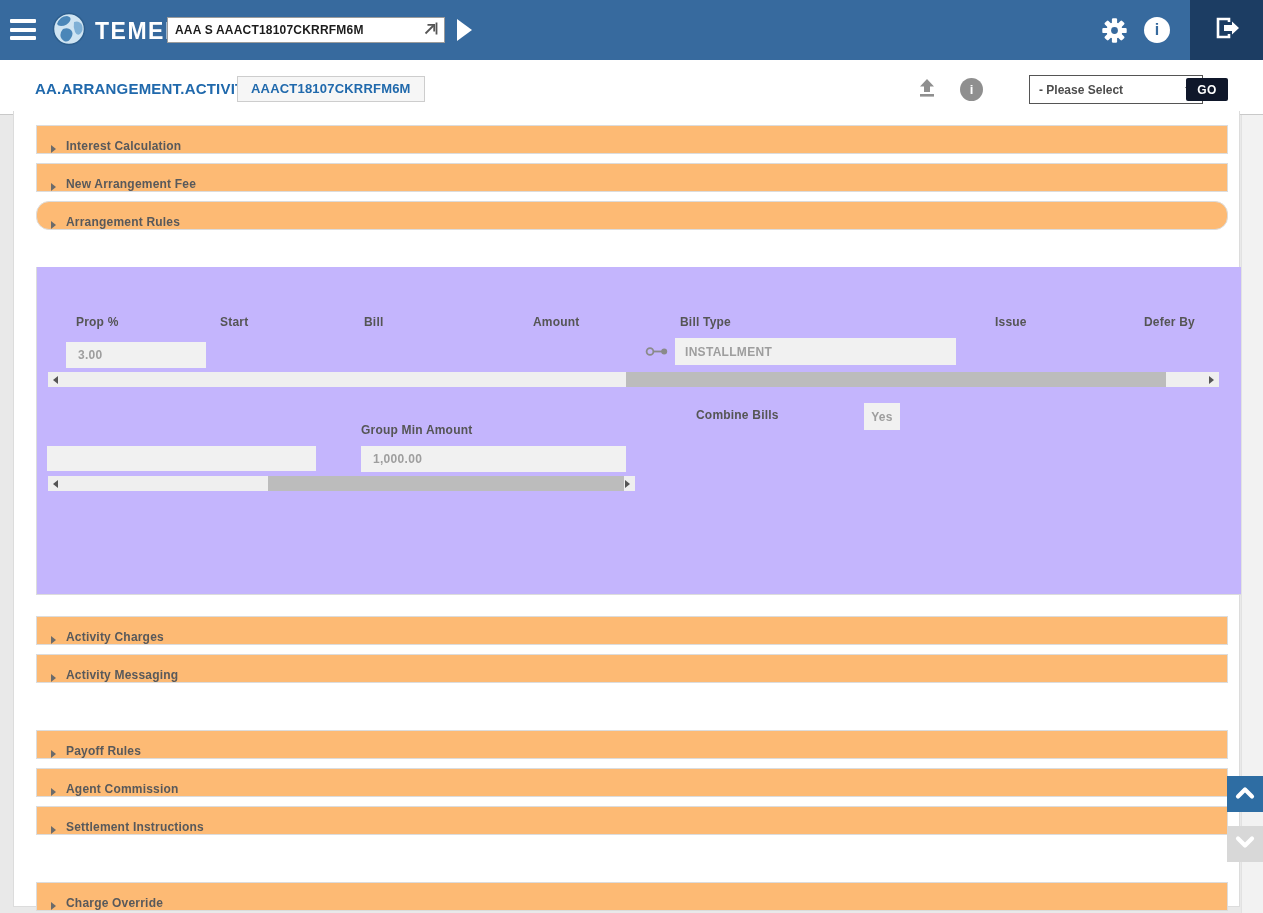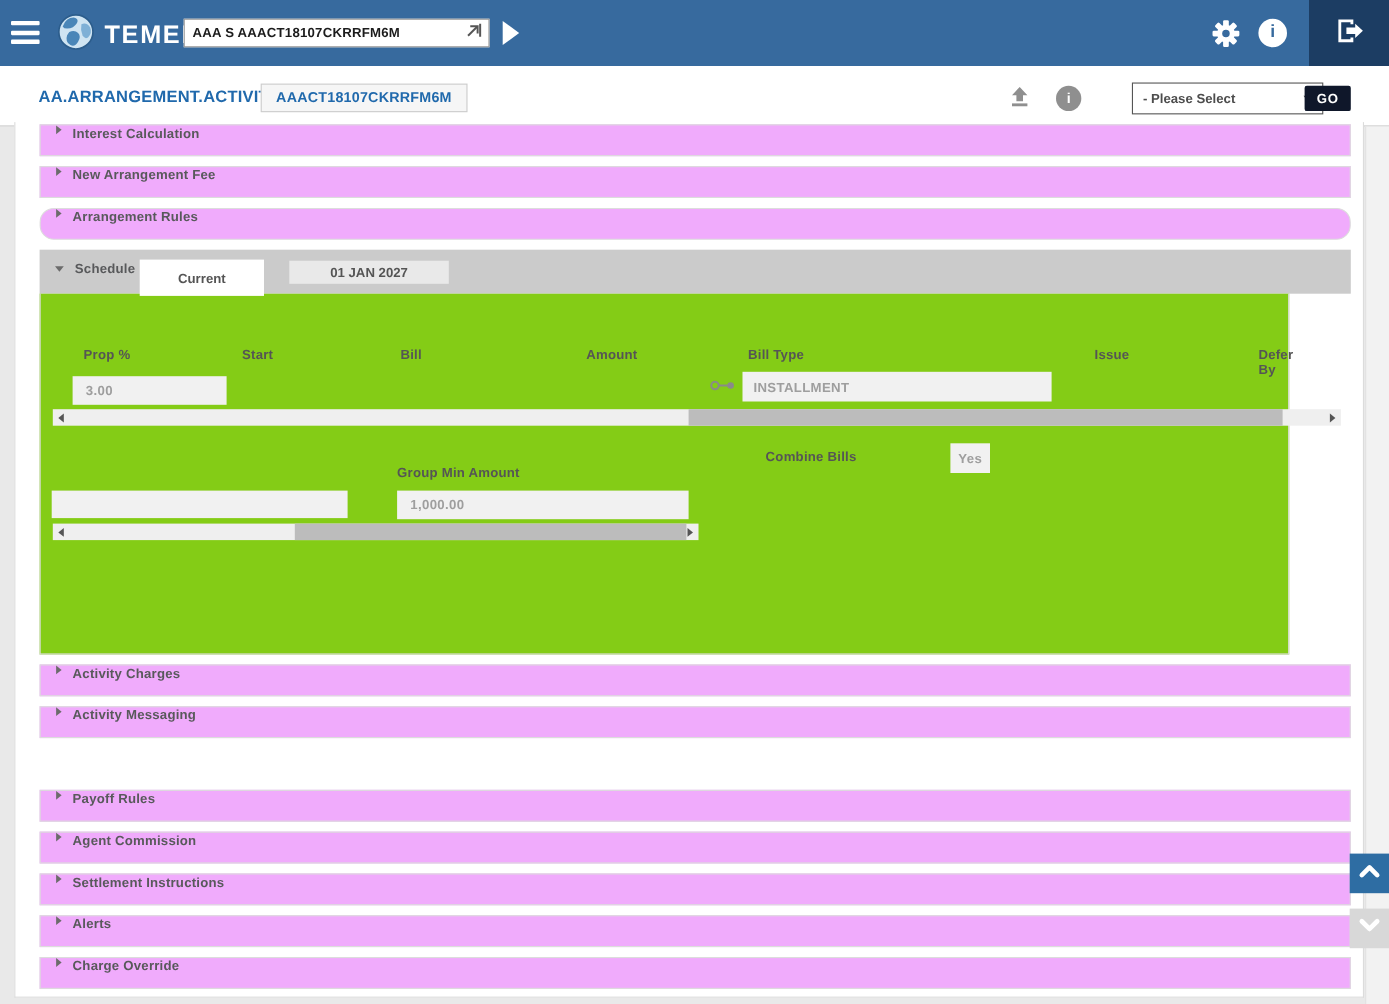--- a/index.html
+++ b/index.html
@@ -40,31 +40,31 @@
   .action-select { position:absolute; left:1001px; top:15px; width:174px; height:29px;
     border:1px solid #555; background:#fff; display:flex; align-items:center; justify-content:space-between;
     padding:0 9px; font-size:12px; font-weight:bold; color:#4d4d4d; cursor:pointer;margin-left:28px; }
   .sel-caret { width:0; height:0; border-top:5px solid #444; border-left:4px solid transparent; border-right:4px solid transparent; }
   .go-btn { position:absolute; left:1186px; top:18px; width:42px; height:23px; background:#0f172a; color:#fff;
     font-size:12px; font-weight:bold; display:flex; align-items:center; justify-content:center; border-radius:2px;
     letter-spacing:.5px; cursor:pointer; }
   
   .panel { position:absolute; left:13px; top:111px; width:1227px; height:796px; background:#fff;
     border:1px solid #dcdcdc; border-top:none; }
-  .acc { position:absolute; left:22px; width:1192px; height:29px; background:#f0abfc; border:1px solid #dcdcdc;
-    display:flex; align-items:flex-start; padding-left:14px; cursor:pointer; }
+  .acc { position:absolute; left:22px; width:1192px; height:29px; background:#fdba74; border:1px solid #dcdcdc;
+    display:flex; align-items:flex-end; padding-left:14px; cursor:pointer;margin-top:12px; }
   .acc-label { font-size:12px; font-weight:bold; color:#58595b; letter-spacing:.2px; margin-left:10px; }
   .caret-r { width:0; height:0; border-left:5px solid #6b6b6b; border-top:4px solid transparent; border-bottom:4px solid transparent; }
   .caret-d { width:0; height:0; border-top:5px solid #6b6b6b; border-left:4px solid transparent; border-right:4px solid transparent; }
   .sched-head { position:absolute; left:22px; top:116px; width:1192px; height:40px; background:#cbcbcb; cursor:pointer; }
   .sched-title { position:absolute; left:14px; top:10px; display:flex; align-items:center; }
   .tab { position:absolute; font-size:12px; font-weight:bold; color:#555; display:flex; align-items:center; justify-content:center; cursor:pointer; }
   .tab-current { left:91px; top:9px; width:113px; height:33px; background:#fff; z-index:2; }
   .tab-date { left:227px; top:10px; width:145px; height:21px; background:#e9e9e9; }
-  .sched-body { position:absolute; left:22px; top:156px; width:1136px; height:328px; background:#84cc16;
+  .sched-body { position:absolute; left:22px; top:156px; width:1228px; height:328px; background:#c4b5fd;
     border:1px solid #dcdcdc; border-top:none; }
   .col-h { position:absolute; top:48px; font-size:12px; font-weight:bold; color:#555; letter-spacing:.2px; }
   .field { position:absolute; background:#f1f1f1; font-size:12px; font-weight:bold; color:#9e9e9e;
     display:flex; align-items:center; letter-spacing:.3px; }
   .lbl { position:absolute; font-size:12px; font-weight:bold; color:#555; letter-spacing:.2px; }
   .hs { position:absolute; height:15px; background:#efefef; }
   .hs .thumb { position:absolute; top:0; bottom:0; background:#bcbcbc; cursor:grab; }
   .hs .arrL { position:absolute; left:5px; top:3.5px; width:0; height:0;
     border-top:4px solid transparent; border-bottom:4px solid transparent; border-right:5px solid #555; cursor:pointer; }
   .hs .arrR { position:absolute; right:5px; top:3.5px; width:0; height:0;
@@ -169,28 +169,20 @@
     </div>
     <div class="acc" style="top:40px;">
       <span class="caret-r"></span>
       <span class="acc-label">New Arrangement Fee</span>
     </div>
     <div class="acc" style="top:78px;border-radius:13px;">
       <span class="caret-r"></span>
       <span class="acc-label">Arrangement Rules</span>
     </div>
 
-    <div class="sched-head">
-      <div class="sched-title">
-        <span class="caret-d"></span>
-        <span class="acc-label">Schedule</span>
-      </div>
-      <div class="tab tab-current">Current</div>
-      <div class="tab tab-date">01 JAN 2027</div>
-    </div>
 
     <div class="sched-body">
       <span class="col-h" style="left:39px;">Prop %</span>
       <span class="col-h" style="left:183px;">Start</span>
       <span class="col-h" style="left:327px;">Bill</span>
       <span class="col-h" style="left:496px;">Amount</span>
       <span class="col-h" style="left:643px;">Bill Type</span>
       <span class="col-h" style="left:958px;">Issue</span>
       <span class="col-h" style="left:1107px;">Defer By</span>
 
@@ -240,24 +232,20 @@
       <span class="acc-label">Payoff Rules</span>
     </div>
     <div class="acc" style="top:645px;">
       <span class="caret-r"></span>
       <span class="acc-label">Agent Commission</span>
     </div>
     <div class="acc" style="top:683px;">
       <span class="caret-r"></span>
       <span class="acc-label">Settlement Instructions</span>
     </div>
-    <div class="acc" style="top:721px;">
-      <span class="caret-r"></span>
-      <span class="acc-label">Alerts</span>
-    </div>
     <div class="acc" style="top:759px;">
       <span class="caret-r"></span>
       <span class="acc-label">Charge Override</span>
     </div>
   </div>
 
   <div class="vstrip"></div>
 
   <div class="scrollbtn scroll-up">
     <span>

